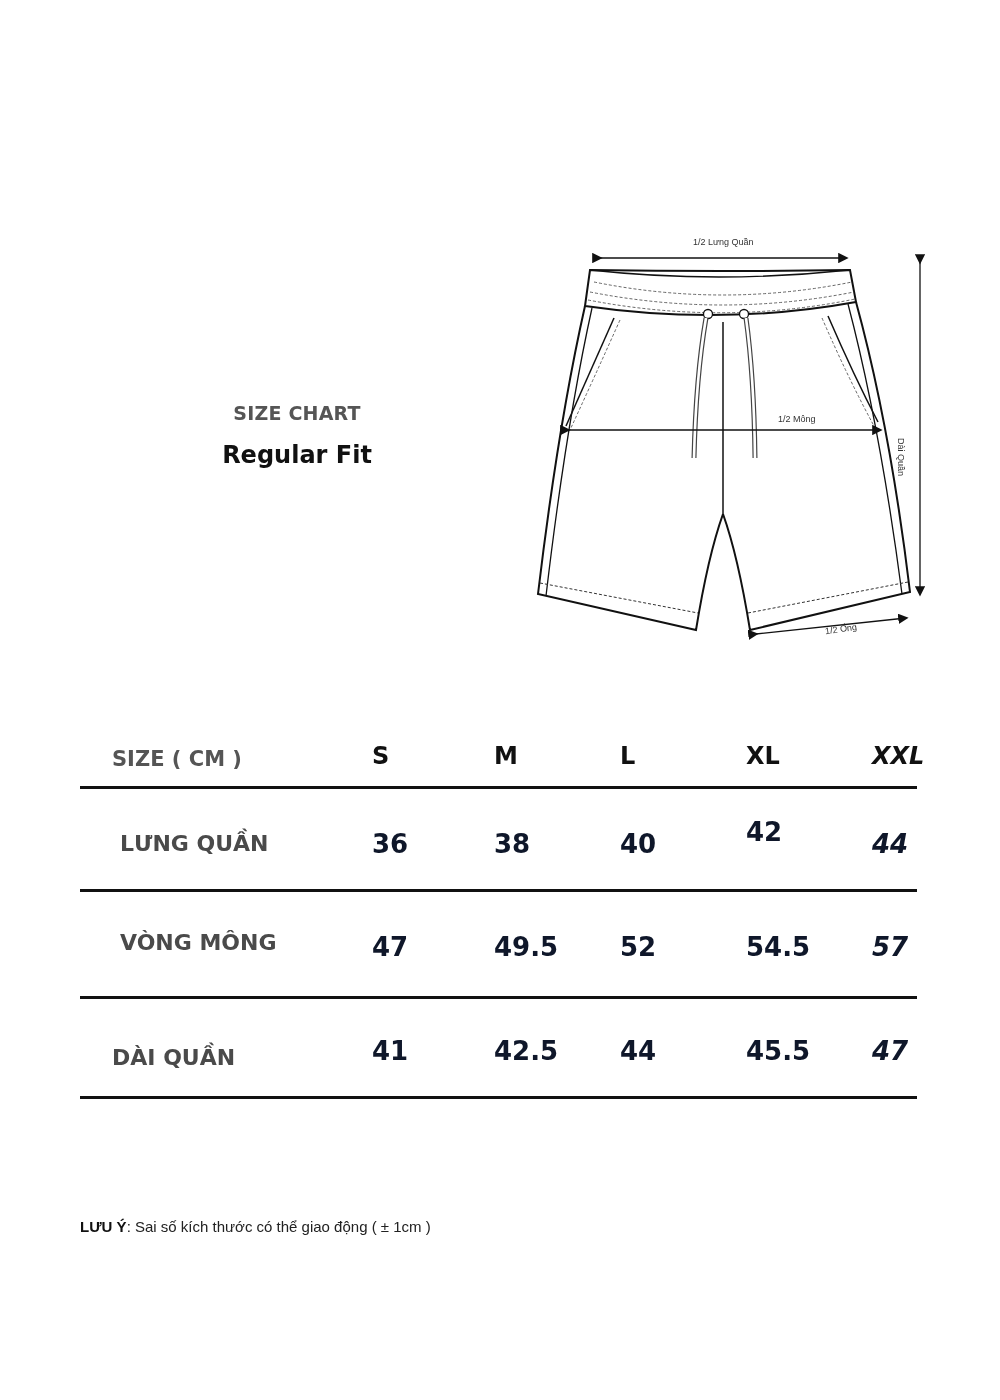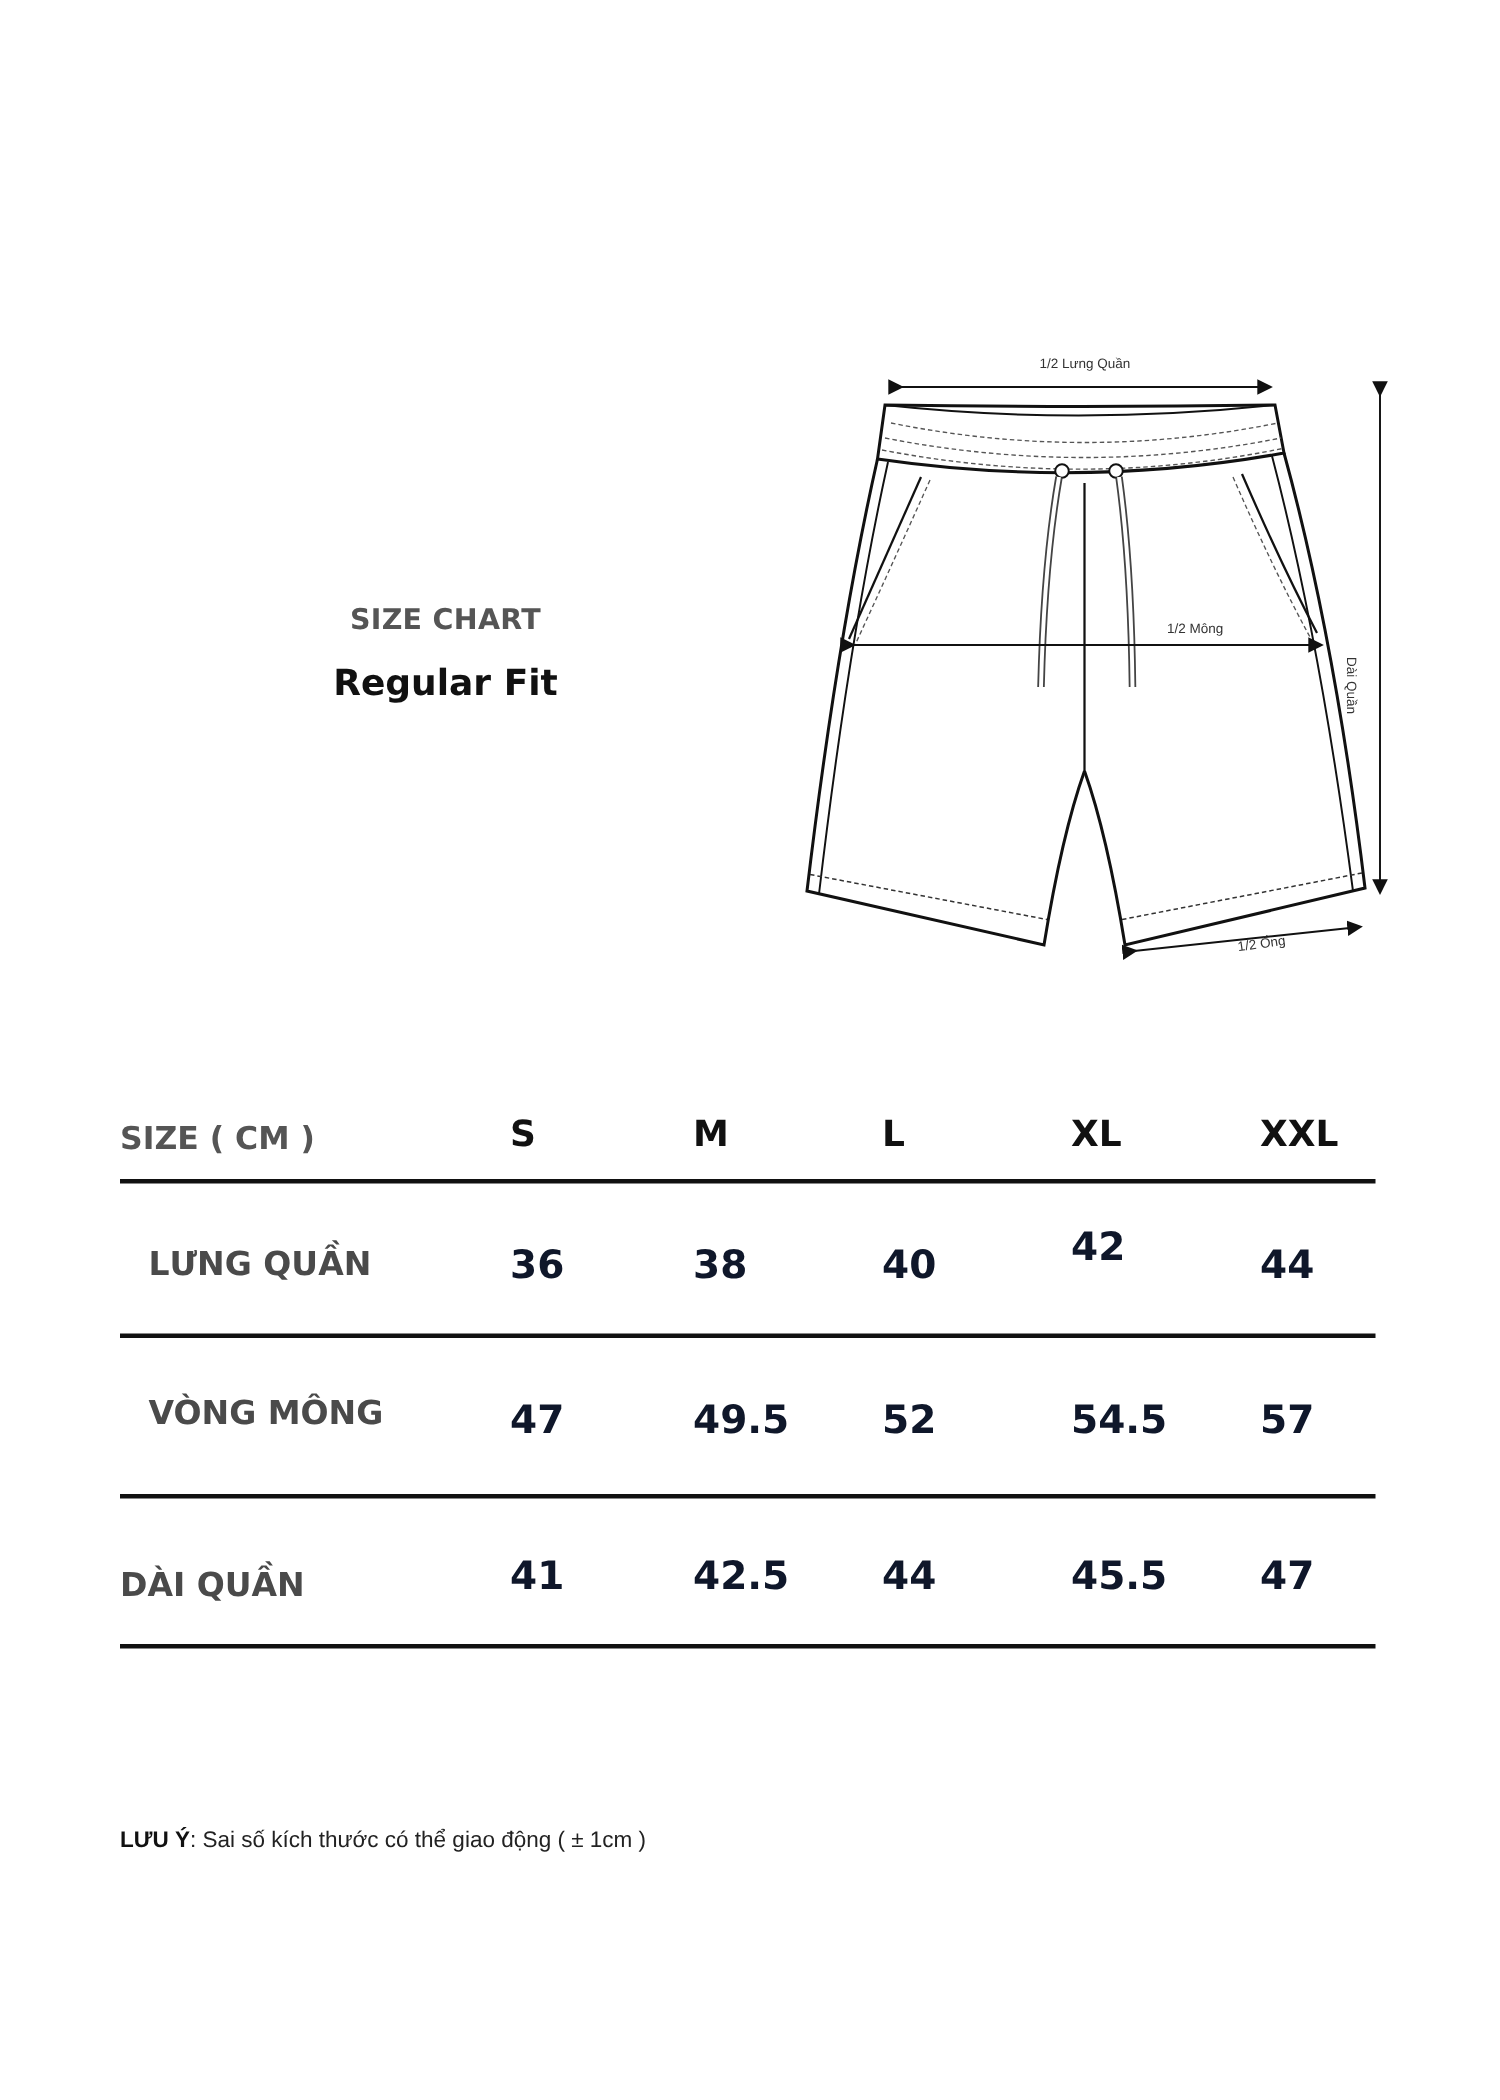--- a/index.html
+++ b/index.html
@@ -35,32 +35,32 @@
     .lbl-waist { left: 165px; top: 11px; }
     .lbl-hip { left: 250px; top: 188px; }
     .lbl-length { left: 378px; top: 212px; transform: rotate(90deg); transform-origin: left top; }
     .lbl-leg { left: 297px; top: 398px; transform: rotate(-8deg); }
 
     .size-table {
       position: absolute; left: 80px; top: 733px; width: 837px;
     }
     .row { position: relative; }
     .row .cell {
-      position: absolute; font-weight: bold; white-space: nowrap;
+      position: absolute; font-weight: bold; white-space: nowrap; margin-left: 32px;
     }
     .header-row { height: 53px; border-bottom: 3px solid #111; }
     .header-row .label-cell { font-size: 21px; color: #555; top: 14px; left: 0; }
     .header-row .size-cell { font-size: 24px; color: #111; top: 9px; }
     .data-row { border-bottom: 3px solid #111; }
-    .data-row .label-cell { font-size: 22px; color: #4a4a4a; left: 19px; }
+    .data-row .label-cell { font-size: 22px; color: #4a4a4a; left: 8px; }
     .data-row .value-cell { font-size: 26px; color: #0f172a; }
     .data-row.last { border-bottom: none; }
 
     .c0 { left: 260px; } .c1 { left: 382px; } .c2 { left: 508px; }
-    .c3 { left: 634px; } .c4 { left: 760px; }
+    .c3 { left: 634px; } .c4 { left: 760px; font-style: italic; }
 
     .note {
       position: absolute; left: 80px; top: 1218px; font-size: 15px; color: #222;
       font-family: "Liberation Sans", sans-serif;
     }
     .note b { color: #111; }
   </style>
 </head>
 <body>
 

